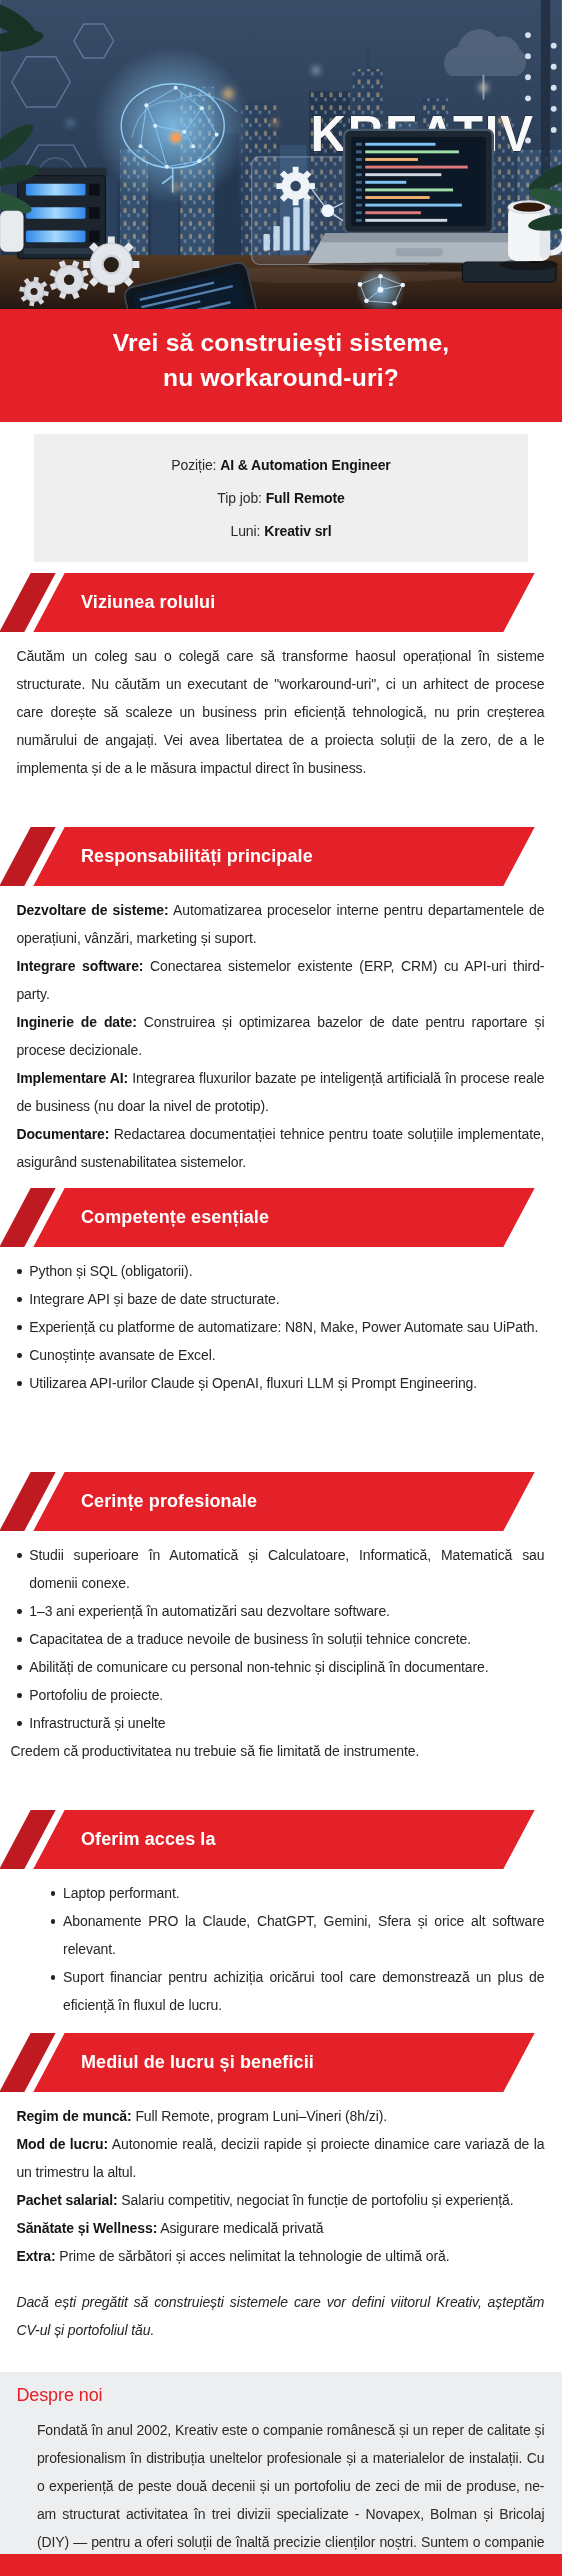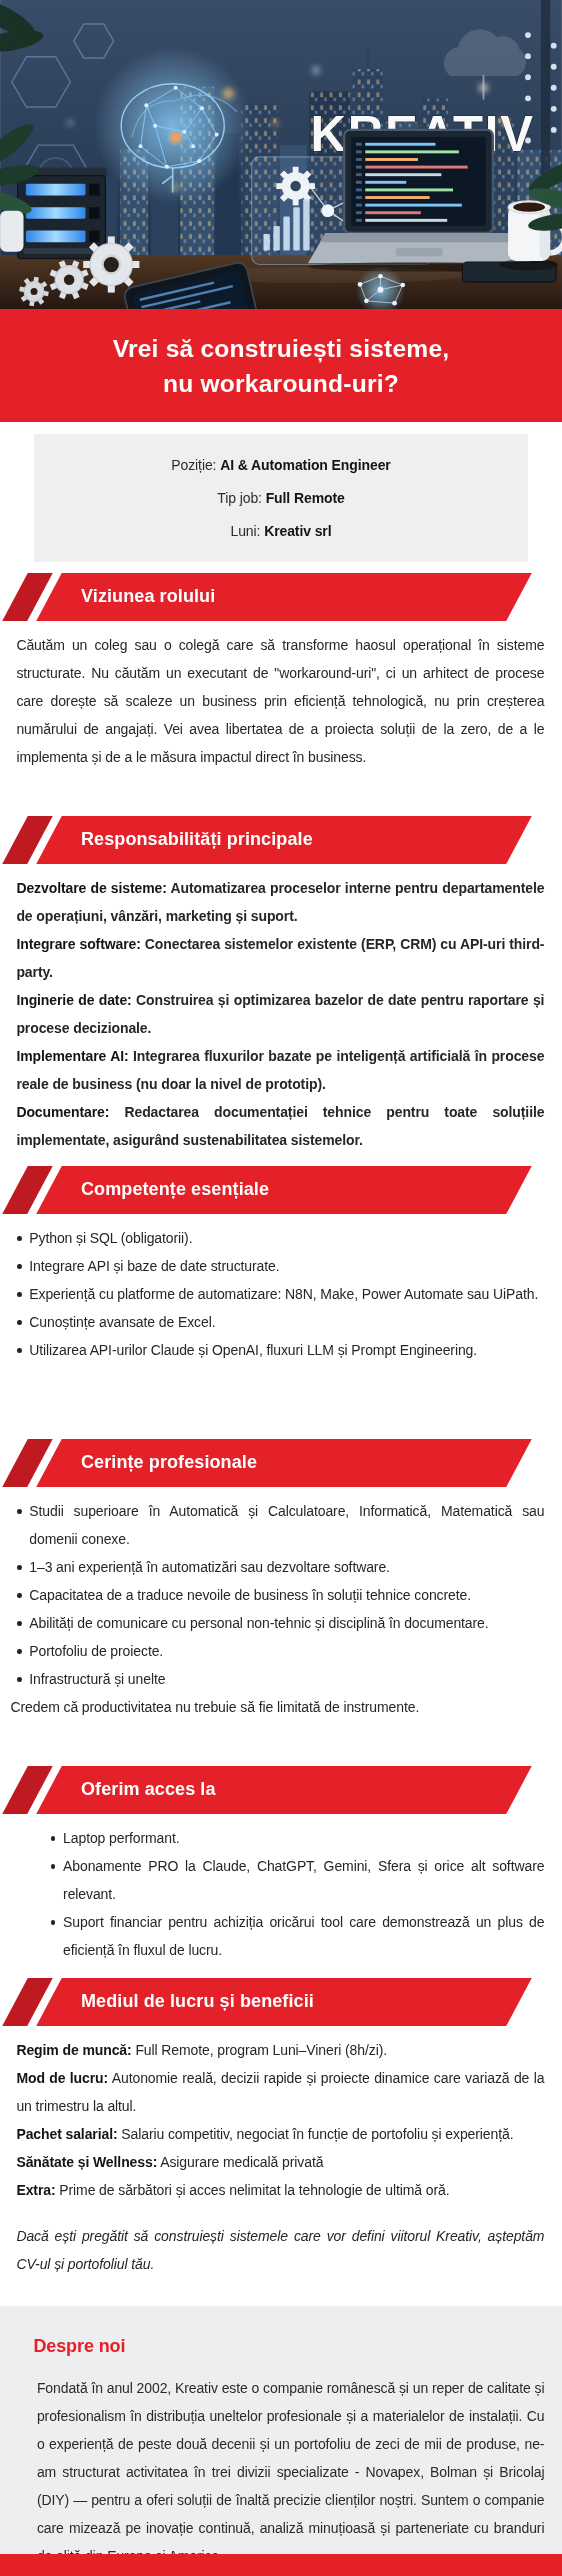--- a/index.html
+++ b/index.html
@@ -12,52 +12,52 @@
   }
   *{box-sizing:border-box;}
   html,body{margin:0;padding:0;background:#ffffff;}
   body{font-family:"Liberation Sans","DejaVu Sans",sans-serif;color:var(--ink);}
   .page{position:relative;width:562px;height:2576px;margin:0 auto;background:#fff;overflow:hidden;}
 
   
   .hero{display:block;width:562px;height:309px;}
 
   
-  .banner{height:113px;background:var(--red);color:#fff;text-align:center;padding-top:22px;}
+  .banner{height:113px;background:var(--red);color:#fff;text-align:center;padding-top:16px;}
   .banner h1{margin:0;font-size:24.6px;line-height:35px;font-weight:700;letter-spacing:0.2px;}
 
   
   .job-card{margin:12.3px 34px 0 34px;background:var(--cardBg);padding:15px 21px 14px 21px;min-height:124px;}
   .job-row{font-size:14px;line-height:33px;color:#2c2c2c;letter-spacing:-0.1px;text-align:center;}
   .job-row b{color:var(--inkBold);}
 
   
   .section{margin-top:11px;}
-  .ribbon{position:relative;height:48px;}
+  .ribbon{position:relative;height:59px;}
   .rib-accent{position:absolute;left:15px;top:0;height:100%;width:24.6px;background:var(--redDark);transform:skewX(-28deg);}
   .rib-main{position:absolute;left:49px;top:0;height:100%;width:470px;background:var(--red);transform:skewX(-28deg);}
   .rib-title{position:absolute;left:81px;top:50%;transform:translateY(-54%);color:#fff;font-size:18px;font-weight:700;letter-spacing:0.1px;}
 
   
   .content{margin-top:10px;padding:0 17.6px 0 16.4px;font-size:14px;line-height:28px;letter-spacing:-0.1px;color:var(--ink);}
   .content p{margin:0;text-align:justify;}
   .content p b{color:var(--inkBold);}
   .bullet{display:flex;}
   .bullet .dot{flex:0 0 auto;width:4.7px;height:4.7px;border-radius:50%;background:#232323;margin:11.7px 7.6px 0 0.6px;}
   .bullet .btext{flex:1;text-align:justify;}
   .more .dot{margin-left:8.8px;}
   .footnote{margin-left:-5.9px !important;text-align:right;}
   .closing{margin-top:17.6px !important;font-style:italic;}
 
-  .mh1{min-height:174px;} .mh2{min-height:281px;font-weight:bold;} .mh3{min-height:204px;}
+  .mh1{min-height:174px;} .mh2{min-height:281px;} .mh3{min-height:204px;}
   .mh4{min-height:258px;} .mh5{min-height:143px;padding-left:42px;} .mh6{min-height:259px;}
 
   
   .about{background:var(--aboutBg);min-height:276px;padding:13px 17.6px 5.9px 16.4px;margin-top:11px;}
-  .about h2{margin:17px;color:var(--red);font-size:18px;font-weight:700;letter-spacing:-0.1px;}
+  .about h2{margin:0;color:var(--red);font-size:18px;font-weight:400;letter-spacing:-0.1px;}
   .about p{margin:9.4px 0 0 20.5px;font-size:14px;line-height:28px;letter-spacing:-0.1px;text-align:justify;color:#2a2a2a;}
 
   
   .footer-bar{position:absolute;left:0;bottom:0;width:100%;height:22px;background:var(--red);}
 </style>
 </head>
 <body>
 
 <div class="page">
 

